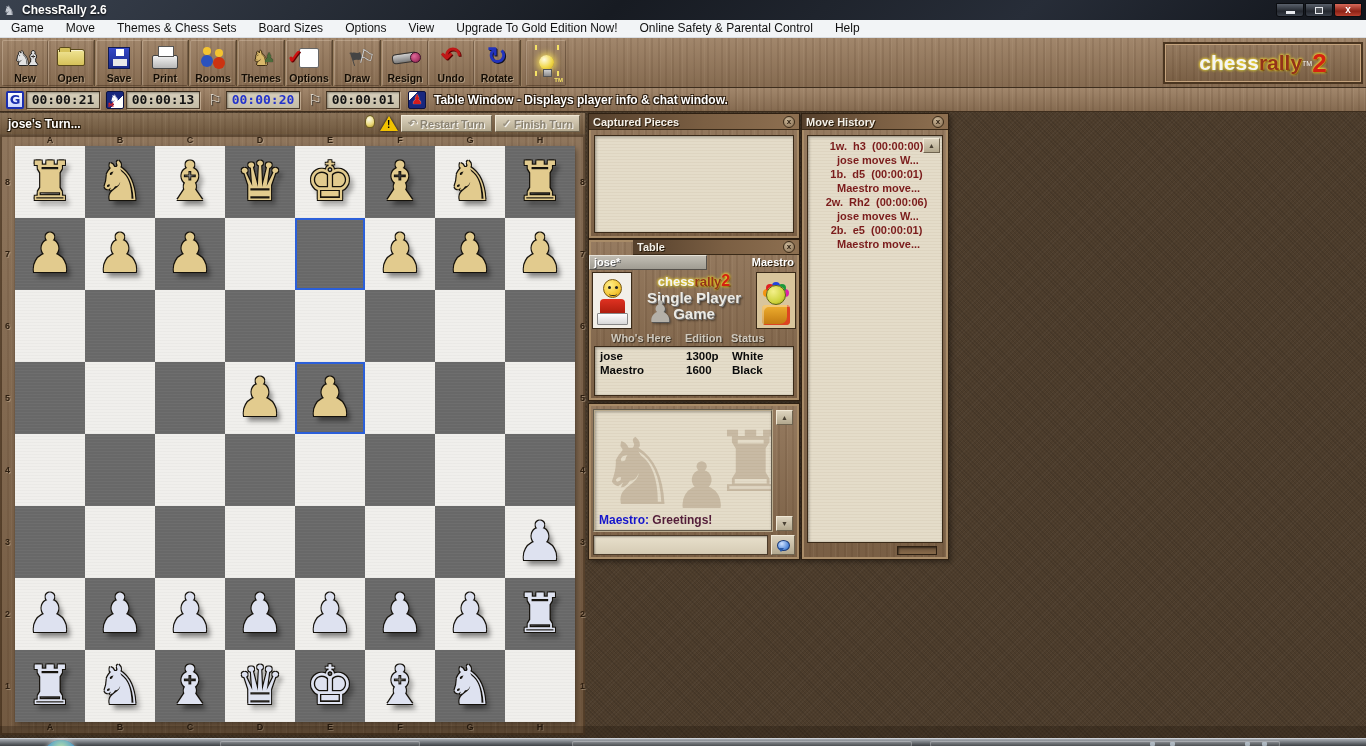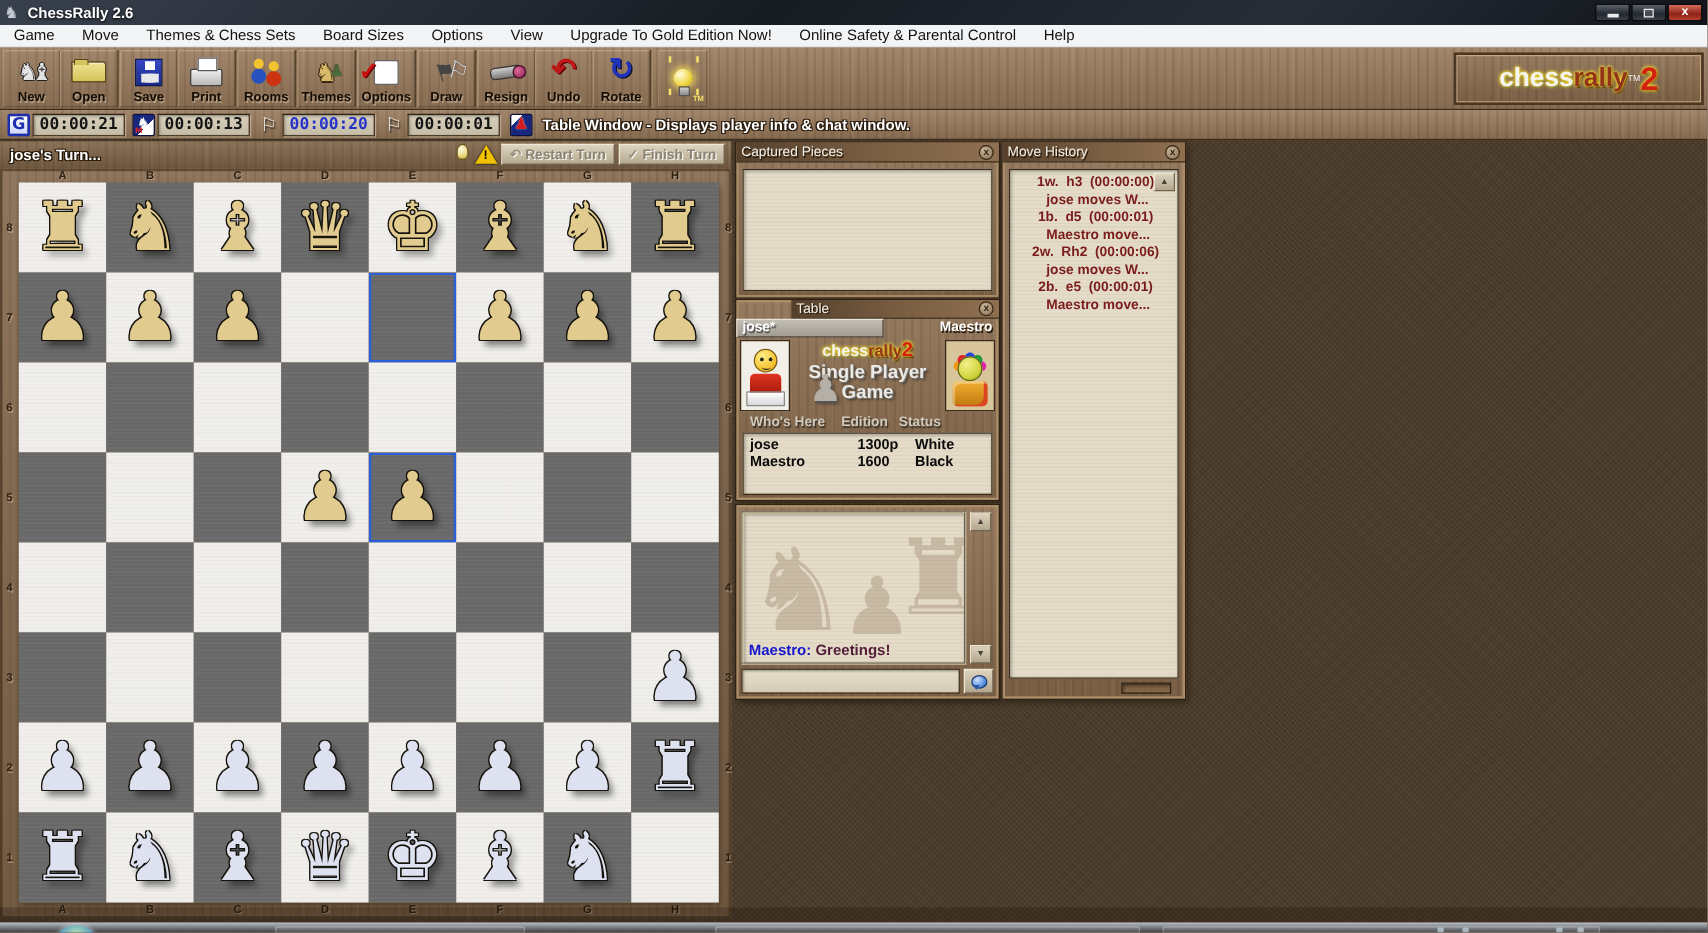--- a/index.html
+++ b/index.html
@@ -154,21 +154,21 @@
   .sq.hl { box-shadow:inset 0 0 0 2px #2b5fd9; }
   .piece { font-family:"DejaVu Sans",sans-serif; font-size:54px; line-height:66px; user-select:none;
     text-shadow:-1px -1px 0 #15120c,1px -1px 0 #15120c,-1px 1px 0 #15120c,1px 1px 0 #15120c,4px 5px 5px rgba(0,0,0,.45); }
   .piece.tan { color:#e2cb8e; }
   .piece.sil { color:#dee2f0; }
 
   
   .panel { position:absolute; border:1px solid #2e2012; box-shadow:inset 0 0 0 2px #a98c68, 2px 2px 5px rgba(0,0,0,.4); }
   .p-title { height:16px; display:flex; align-items:center; padding:0 4px;
     background:linear-gradient(90deg,#55402c,#7b5f43 55%,#8e7051); border-bottom:1px solid #3a2a18; }
-  .p-title .pt-text { font-size:11px; font-weight:normal; color:#f4f0e8; text-shadow:1px 1px 0 #241808; }
+  .p-title .pt-text { font-size:11px; font-weight:bold; color:#f4f0e8; text-shadow:1px 1px 0 #241808; }
   .p-close { margin-left:auto; width:12px; height:12px; border-radius:50%;
     background:radial-gradient(circle at 35% 30%,#c9b698,#8a males7054); background:radial-gradient(circle at 35% 30%,#c9b698,#876d50);
     border:1px solid #3a2a18; display:flex; align-items:center; justify-content:center;
     font-size:8px; color:#2e2012; font-weight:bold; line-height:1; }
   .p-body { position:absolute; left:5px; right:5px; top:21px; bottom:5px; border:1px solid #3a2a18;
     box-shadow:inset 1px 1px 3px rgba(0,0,0,.35); }
 
   
   .tabs-row { height:15px; display:flex;gap:12px; }
   .tab-left { width:118px; background:linear-gradient(#c2beb4,#a09c92); border:1px solid; border-color:#e6e2d8 #55504a #55504a #e6e2d8;
@@ -192,21 +192,21 @@
     box-shadow:inset 3px 3px 0 -1px #fff5, inset -6px -4px 0 -3px #d42; }
   .banner-center { position:absolute; left:46px; right:46px; top:2px; bottom:0; text-align:center; }
   .banner-logo { font-size:13px; }
   .banner-logo .lg-2 { font-size:16px; }
   .sp-line { font-size:15px; font-weight:bold; color:#eceae4; line-height:16px;
     text-shadow:1px 1px 0 #777, 2px 2px 2px rgba(0,0,0,.55); }
   .banner-pawn { position:absolute; left:12px; top:22px; font-family:"DejaVu Sans",sans-serif; font-size:30px; color:#b4b0a8;
     text-shadow:1px 1px 0 #555, 2px 2px 3px rgba(0,0,0,.4); }
   .cols-row { height:13px; display:flex; font-size:11px; font-weight:bold; color:#cfc9bd;
     text-shadow:1px 1px 1px #3a2f22; }
-  .cols-row .c1 { width:84px; padding-left:11px; }
+  .cols-row .c1 { width:96px; padding-left:22px; }
   .cols-row .c2 { width:46px; }
   .cols-row .c3 { flex:1; }
   .plr-list { position:absolute; left:5px; right:5px; bottom:4px; top:106px; border:1px solid #3a2a18;
     box-shadow:inset 1px 1px 3px rgba(0,0,0,.35); padding-top:2px; }
   .plr-row { display:flex; font-size:11.5px; font-weight:bold; color:#0a0a0a; line-height:14px; }
   .plr-row .c1 { width:91px; padding-left:5px; }
   .plr-row .c2 { width:46px; }
   .plr-row .c3 { flex:1; }
 
   

